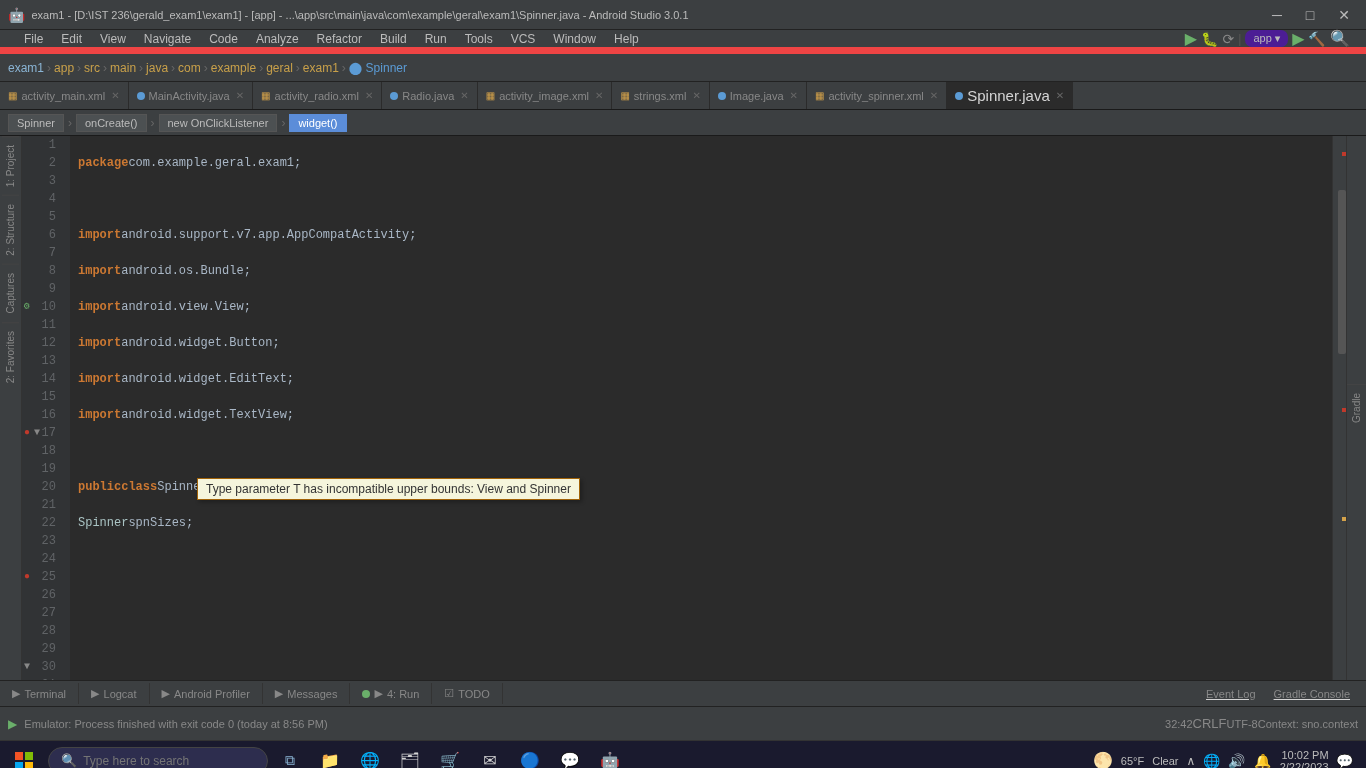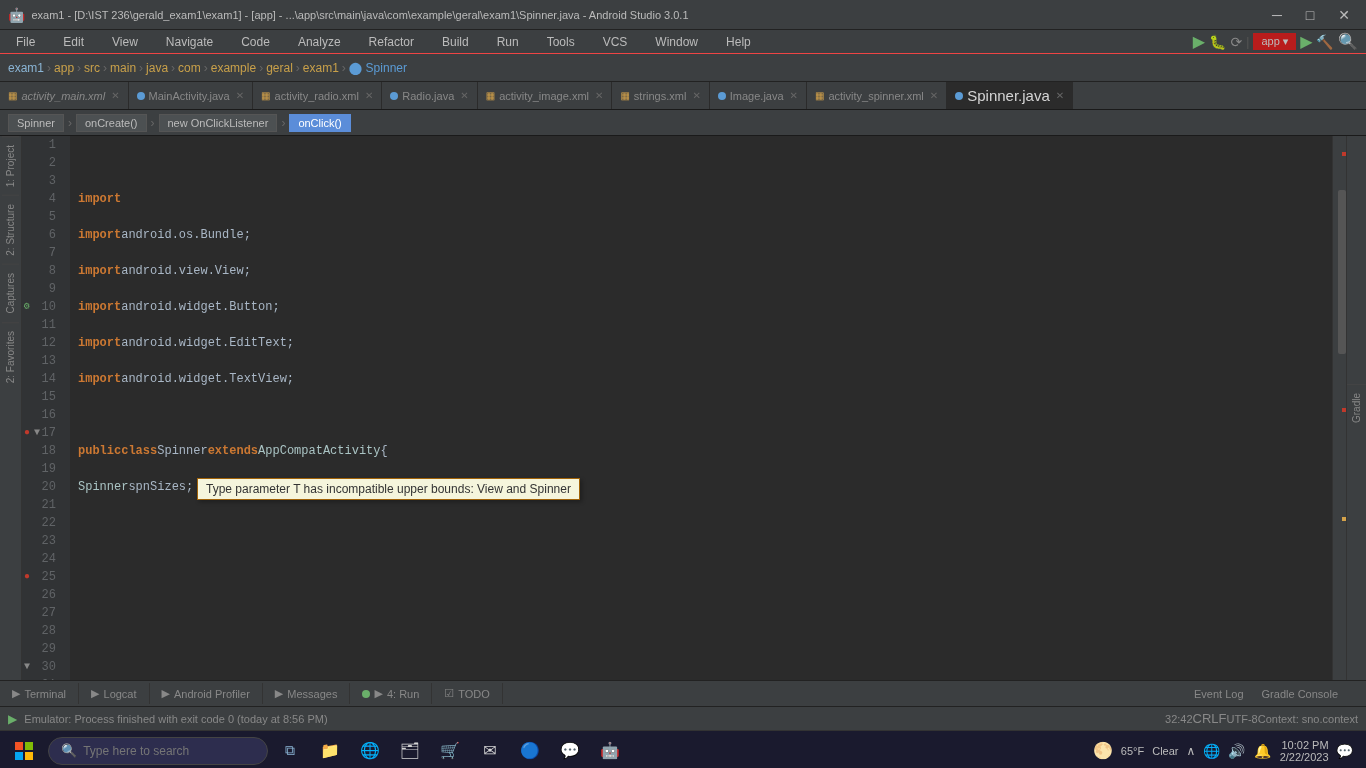--- a/index.html
+++ b/index.html
@@ -18,23 +18,23 @@
     #titlebar-left { display: flex; align-items: center; gap: 6px; }
     #titlebar-controls { display: flex; gap: 8px; }
     #titlebar-controls span { color: #bbbbbb; cursor: pointer; font-size: 14px; padding: 2px 6px; }
 
     
     #menubar {
       background: #3c3f41;
       height: 24px;
       display: flex;
       align-items: center;
-      padding: 0 8px;
-      border-bottom: 1px solid #ef4444;
-      gap: 12px;
+      padding: 0 16px;
+      border-bottom: 7px solid #ef4444;
+      gap: 2px;
     }
     .menu-item {
       padding: 2px 8px;
       color: #bbbbbb;
       cursor: pointer;
       font-size: 12px;
     }
 
     
     #breadcrumb {
@@ -186,21 +186,21 @@
       cursor: pointer;
       border-right: 1px solid #333;
       display: flex;
       align-items: center;
       gap: 4px;
     }
     .run-dot { width: 8px; height: 8px; background: #6aaf6a; border-radius: 50%; }
 
     
     #statusbar {
-      height: 24px;
+      height: 34px;
       background: #3c3f41;
       border-top: 1px solid #222;
       display: flex;
       align-items: center;
       padding: 0 8px;
       font-size: 11px;
       color: #888;
       gap: 8px;
     }
     #statusbar-left { flex: 1; }
@@ -340,21 +340,21 @@
   <span class="menu-item">Run</span>
   <span class="menu-item">Tools</span>
   <span class="menu-item">VCS</span>
   <span class="menu-item">Window</span>
   <span class="menu-item">Help</span>
   <div style="margin-left:auto;display:flex;align-items:center;gap:4px;">
     <span style="color:#6aaf6a;font-size:16px;cursor:pointer;">▶</span>
     <span style="color:#6aaf6a;font-size:14px;cursor:pointer;">🐛</span>
     <span style="color:#888;font-size:14px;cursor:pointer;">⟳</span>
     <span style="color:#555;">|</span>
-    <span style="background:#b91c1c;padding:2px 8px;border-radius:0;color:#bbb;cursor:pointer;font-size:11px;">app ▾</span>
+    <span style="background:#4c1d95;padding:2px 8px;border-radius:7px;color:#bbb;cursor:pointer;font-size:11px;">app ▾</span>
     <span style="color:#6aaf6a;font-size:16px;cursor:pointer;">▶</span>
     <span style="color:#888;font-size:14px;cursor:pointer;">🔨</span>
     <span style="color:#888;font-size:16px;cursor:pointer;">🔍</span>
   </div>
 </div>
 
 <div id="breadcrumb">
   <span class="breadcrumb-item">exam1</span>
   <span class="breadcrumb-sep">›</span>
   <span class="breadcrumb-folder">app</span>
@@ -372,21 +372,21 @@
   <span class="breadcrumb-folder">geral</span>
   <span class="breadcrumb-sep">›</span>
   <span class="breadcrumb-folder">exam1</span>
   <span class="breadcrumb-sep">›</span>
   <span class="breadcrumb-item" style="color:#5b9bd5;">⬤ Spinner</span>
 </div>
 
 <div id="tabsbar">
   <div class="tab">
     <span style="color:#d4a24a;font-size:10px;">▦</span>
-    <span style="font-size:11px;font-style:italic;">activity_main.xml</span>
+    <span style="font-size:11px;">activity_main.xml</span>
     <span class="tab-close">✕</span>
   </div>
   <div class="tab">
     <span class="tab-dot-blue"></span>
     <span style="font-size:11px;">MainActivity.java</span>
     <span class="tab-close">✕</span>
   </div>
   <div class="tab">
     <span style="color:#d4a24a;font-size:10px;">▦</span>
     <span style="font-size:11px;">activity_radio.xml</span>
@@ -424,21 +424,21 @@
   </div>
 </div>
 
 <div id="method-breadcrumb">
   <span class="method-crumb">Spinner</span>
   <span style="color:#666;margin:0 2px;">›</span>
   <span class="method-crumb">onCreate()</span>
   <span style="color:#666;margin:0 2px;">›</span>
   <span class="method-crumb">new OnClickListener</span>
   <span style="color:#666;margin:0 2px;">›</span>
-  <span class="method-crumb active">onClick()</span>
+  <span class="method-crumb active">widget()</span>
 </div>
 
 <div style="display:flex; height: calc(768px - 30px - 24px - 28px - 28px - 26px - 26px - 40px - 22px);">
 
   <div id="left-vertical-tabs">
     <div class="vert-tab">1: Project</div>
     <div class="vert-tab">2: Structure</div>
     <div class="vert-tab">Captures</div>
     <div class="vert-tab">2: Favorites</div>
   </div>
@@ -543,22 +543,23 @@
         <span>30</span>
       </div>
       <div class="gutter-line" style="position:relative;">
         <span style="position:absolute;left:2px;font-size:10px;color:#c0392b;">●</span>
         <span>31</span>
       </div>
 
     </div>
 
     <div id="code-area">
+<span class="code-line"><span class="kw">package</span> <span class="plain">com.example.geral.exam1</span><span class="plain">;</span></span>
 <span class="code-line"> </span>
-<span class="code-line"><span class="kw">import</span> </span>
+<span class="code-line"><span class="kw">import</span> <span class="plain">android.support.v7.app.AppCompatActivity;</span></span>
 <span class="code-line"><span class="kw">import</span> <span class="plain">android.os.Bundle;</span></span>
 <span class="code-line"><span class="kw">import</span> <span class="plain">android.view.View;</span></span>
 <span class="code-line"><span class="kw">import</span> <span class="plain">android.widget.Button;</span></span>
 <span class="code-line"><span class="kw">import</span> <span class="plain">android.widget.EditText;</span></span>
 <span class="code-line"><span class="kw">import</span> <span class="plain">android.widget.TextView;</span></span>
 <span class="code-line"> </span>
 <span class="code-line"><span class="kw">public</span> <span class="kw">class</span> <span class="cls">Spinner</span> <span class="kw">extends</span> <span class="type">AppCompatActivity</span> <span class="plain">{</span></span>
 <span class="code-line">    <span class="type">Spinner</span> <span class="plain">spnSizes;</span></span>
 <span class="code-line"> </span>
 
@@ -618,21 +619,21 @@
   </div>
   <div class="bottom-tab" style="display:flex;align-items:center;gap:4px;">
     <span class="run-dot"></span>
     <span>▶</span>
     <span>4: Run</span>
   </div>
   <div class="bottom-tab">
     <span>☑</span>
     <span>TODO</span>
   </div>
-  <div style="margin-left:auto;display:flex;gap:2px;padding-right:20px;">
+  <div style="margin-left:auto;display:flex;gap:2px;padding-right:8px;text-decoration:underline;">
     <span style="padding:4px 8px;font-size:11px;color:#888;cursor:pointer;">Event Log</span>
     <span style="padding:4px 8px;font-size:11px;color:#888;cursor:pointer;">Gradle Console</span>
   </div>
 </div>
 
 <div id="statusbar">
   <div id="statusbar-left">
     <span style="color:#6aaf6a;font-size:12px;">▶</span>
     <span style="margin-left:4px;font-size:11px;color:#888;">Emulator: Process finished with exit code 0 (today at 8:56 PM)</span>
   </div>

